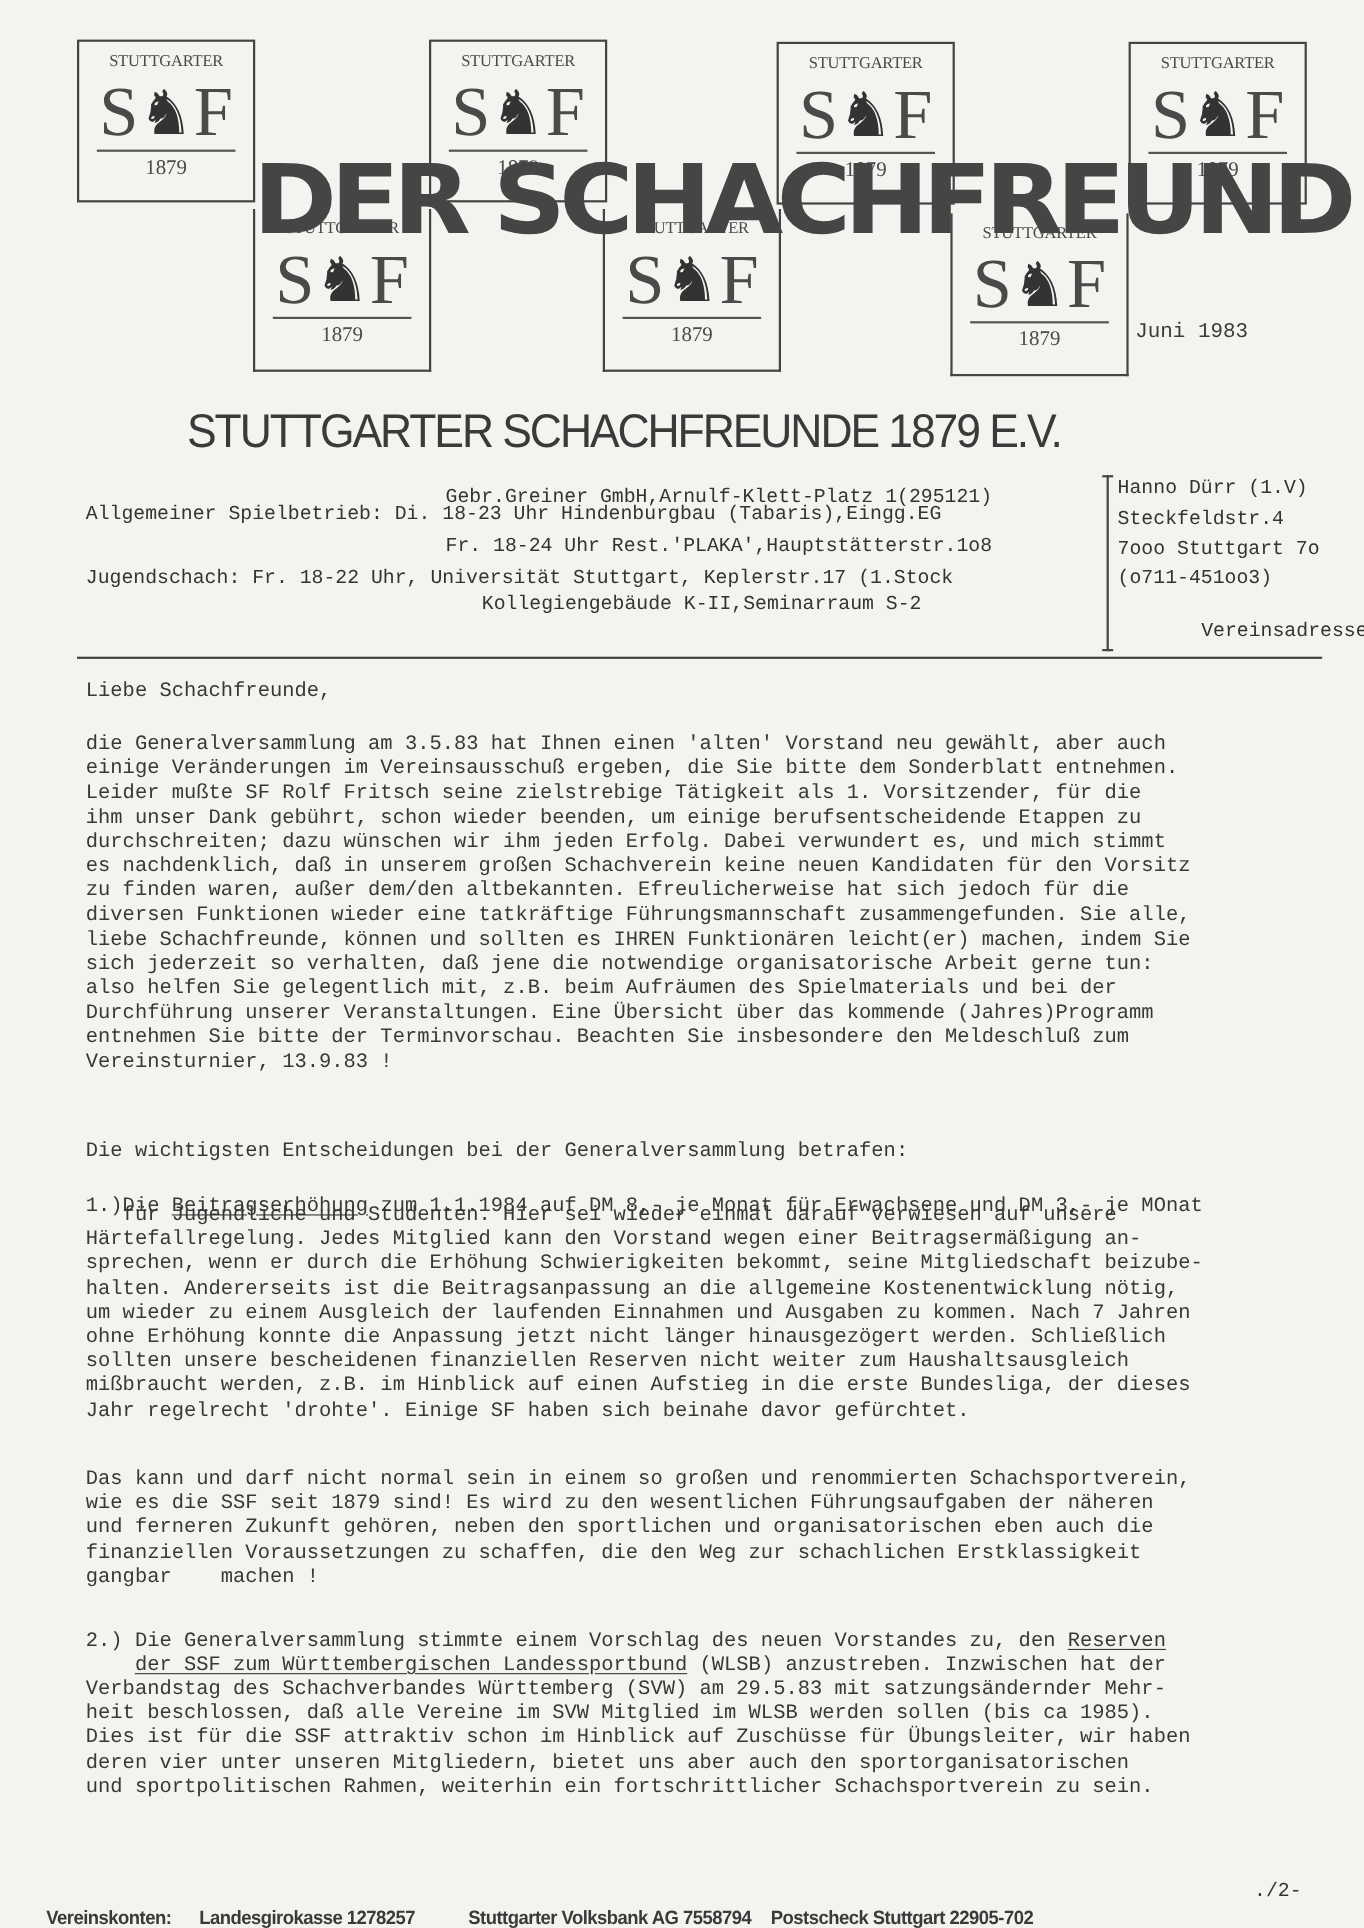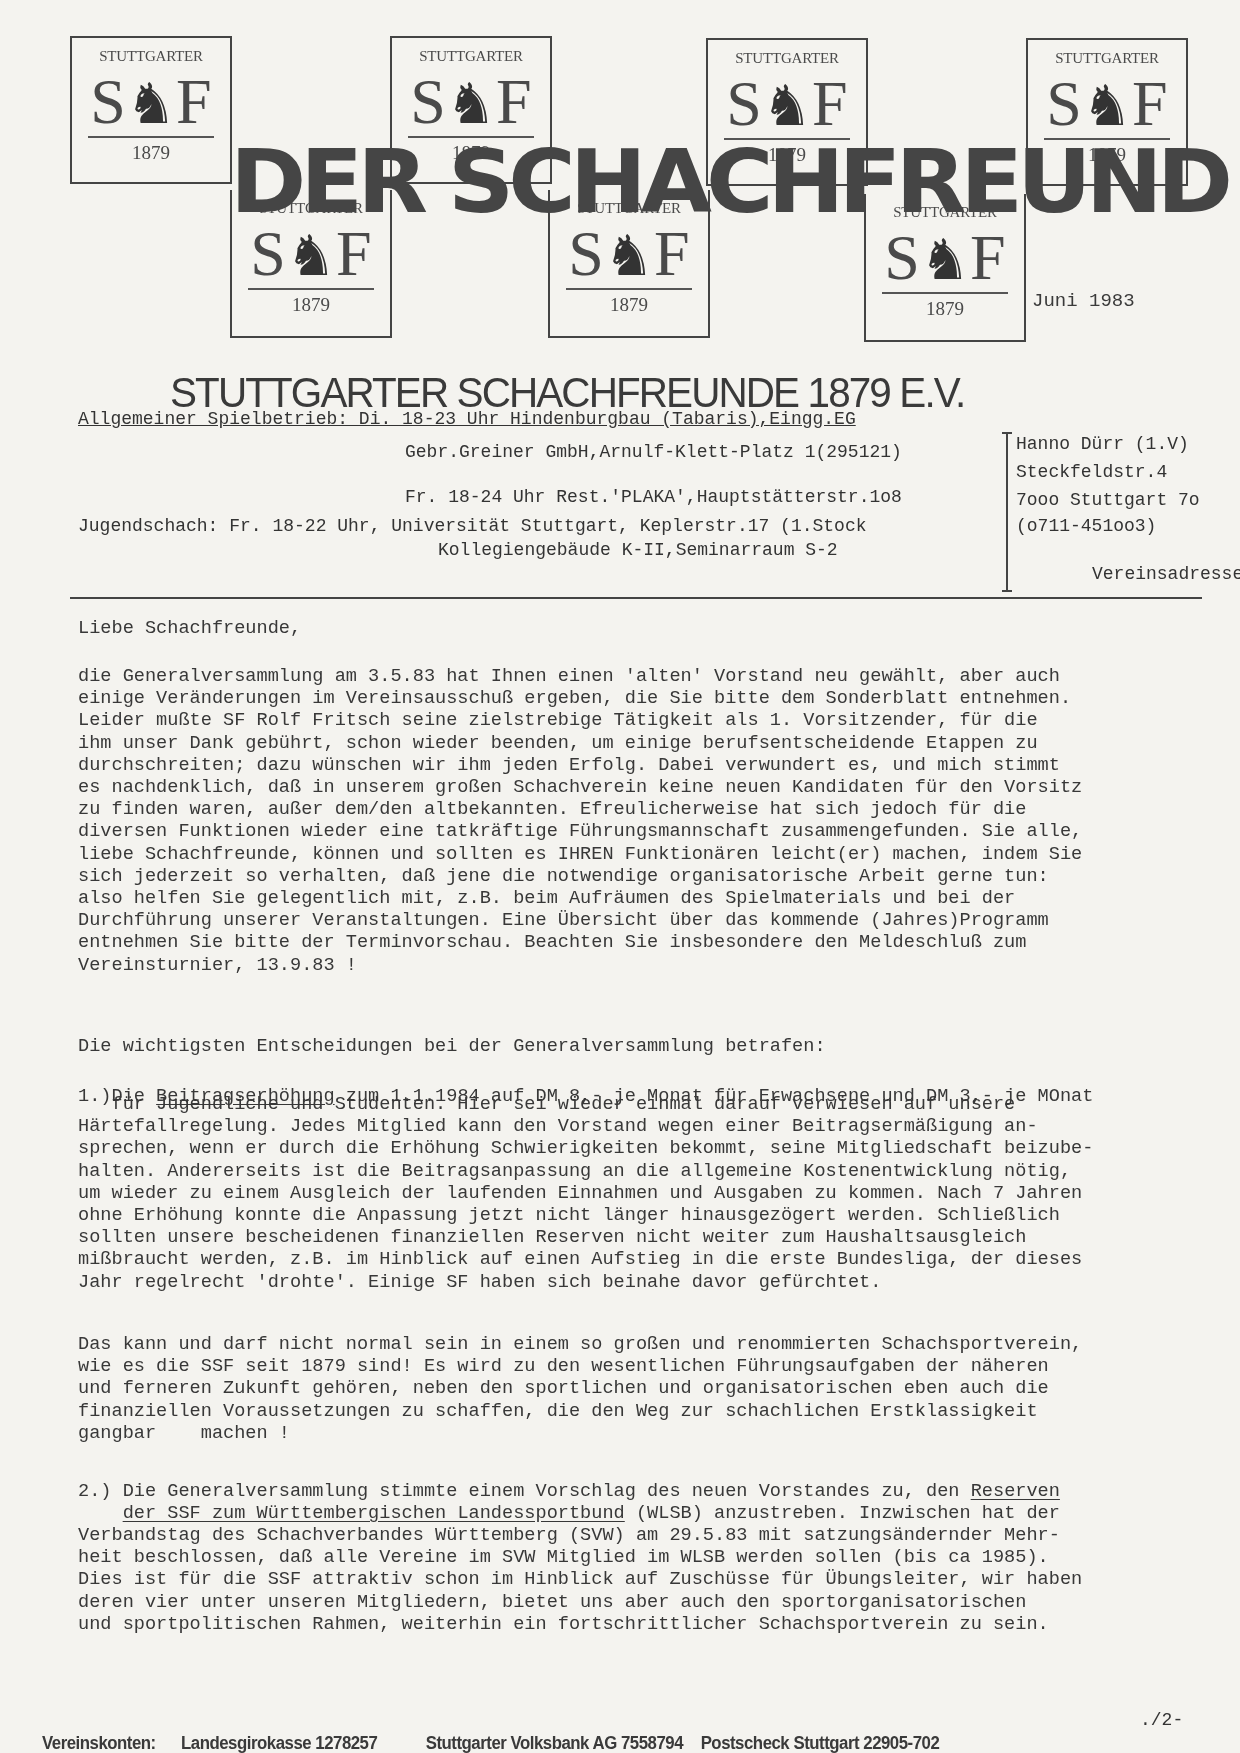--- a/index.html
+++ b/index.html
@@ -122,21 +122,21 @@
       <span>F</span>
     </div>
   <div class="rule"></div>
   <div class="year">1879</div>
 </div>
 
 <div class="masthead">DER SCHACHFREUND</div>
 <div class="date">Juni 1983</div>
 <div class="club-title">STUTTGARTER SCHACHFREUNDE 1879 E.V.</div>
 
-<div class="info" style="left:78px;top:409px;text-decoration:underline;">Allgemeiner Spielbetrieb: Di. 18-23 Uhr Hindenburgbau (Tabaris),Eingg.EG</div>
+<div class="info" style="left:78px;top:458px;">Allgemeiner Spielbetrieb: Di. 18-23 Uhr Hindenburgbau (Tabaris),Eingg.EG</div>
 <div class="info" style="left:405px;top:442px;">Gebr.Greiner GmbH,Arnulf-Klett-Platz 1(295121)</div>
 <div class="info" style="left:405px;top:487px;text-align:center;">Fr. 18-24 Uhr Rest.'PLAKA',Hauptstätterstr.1o8</div>
 <div class="info" style="left:78px;top:516px;">Jugendschach: Fr. 18-22 Uhr, Universität Stuttgart, Keplerstr.17 (1.Stock</div>
 <div class="info" style="left:438px;top:540px;">Kollegiengebäude K-II,Seminarraum S-2</div>
 
 <div class="sep-vert"></div>
 
 <div class="info" style="left:1016px;top:434px;">Hanno Dürr (1.V)</div>
 <div class="info" style="left:1016px;top:462px;">Steckfeldstr.4</div>
 <div class="info" style="left:1016px;top:490px;">7ooo Stuttgart 7o</div>

